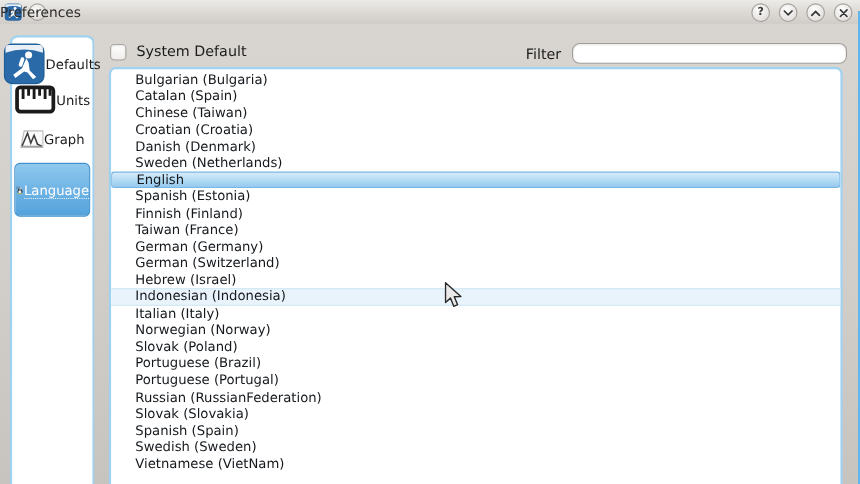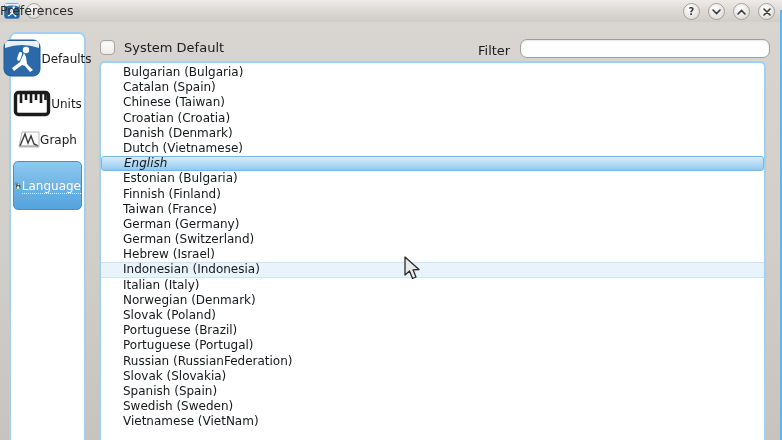--- a/index.html
+++ b/index.html
@@ -35,21 +35,21 @@
   .tb-btn svg{display:block;}
   
   .sidebar{
     position:absolute;left:9px;top:32px;width:77px;height:420px;box-sizing:border-box;
     background:#fff;border:2px solid #9ed2f0;border-bottom:none;border-radius:7px 7px 0 0;
     display:flex;flex-direction:column;align-items:center;
   }
   .side-item{display:flex;flex-direction:row;align-items:center;cursor:default;}
   .side-label{font-size:12px;color:#1a1a1a;margin-top:1px;}
   .side-item.defaults{margin-top:5px;}
-  .side-item.units{margin-top:13px;}
+  .side-item.units{}
   .side-item.graph{margin-top:13px;}
   .side-item.language{
     margin-top:12px;width:69px;padding:4px 0 3px 0;border-radius:5px;box-sizing:border-box;
     background:linear-gradient(180deg,#8fc8ee 0%,#6cb2e4 55%,#55a3dc 100%);
     border:1px solid #4492cd;
   }
   .side-item.language .side-label{color:#ffffff;border-bottom:1px dotted rgba(255,255,255,.85);}
   
   .sysdef-row{position:absolute;left:100px;top:40px;display:flex;align-items:center;}
   .checkbox{
@@ -70,21 +70,21 @@
     position:absolute;left:99px;top:61px;width:667px;height:385px;box-sizing:border-box;
     background:#fff;border:2px solid #9ed2f0;border-radius:6px;overflow:hidden;
     padding-top:2px;
   }
   .lang-row{
     height:15.2px;line-height:15.2px;font-size:12px;color:#14181c;
     padding-left:22px;white-space:nowrap;box-sizing:border-box;cursor:default;
   }
   .lang-row.selected{
     background:linear-gradient(180deg,#d7ebfa 0%,#b5dcf5 50%,#93c9ee 100%);
-    border:1px solid #79b6e2;border-radius:3px;line-height:13.2px;font-style:italic;
+    border:1px solid #79b6e2;border-radius:3px;line-height:13.2px;
   }
   .lang-row.hovered{
     background:#e9f3fb;
     box-shadow:inset 0 1px 0 #cde5f5, inset 0 -1px 0 #cde5f5;
   }
   
   .right-edge{position:absolute;right:0px;top:10px;width:2px;height:430px;background:#63b4e8;}
   .cursor{position:absolute;left:404px;top:256px;pointer-events:none;}
 </style>
 </head>
@@ -187,31 +187,31 @@
     <div class="filter-label">Filter</div>
     <input class="filter-input" type="text" value="" style="">
   </div>
 
   <div class="lang-list">
     <div class="lang-row">Bulgarian (Bulgaria)</div>
     <div class="lang-row">Catalan (Spain)</div>
     <div class="lang-row">Chinese (Taiwan)</div>
     <div class="lang-row">Croatian (Croatia)</div>
     <div class="lang-row">Danish (Denmark)</div>
-    <div class="lang-row">Dutch (Vietnamese)</div>
+    <div class="lang-row">Sweden (Netherlands)</div>
     <div class="lang-row selected">English</div>
-    <div class="lang-row">Estonian (Bulgaria)</div>
+    <div class="lang-row">Spanish (Estonia)</div>
     <div class="lang-row">Finnish (Finland)</div>
     <div class="lang-row">Taiwan (France)</div>
     <div class="lang-row">German (Germany)</div>
     <div class="lang-row">German (Switzerland)</div>
     <div class="lang-row">Hebrew (Israel)</div>
     <div class="lang-row hovered">Indonesian (Indonesia)</div>
     <div class="lang-row">Italian (Italy)</div>
-    <div class="lang-row">Norwegian (Denmark)</div>
+    <div class="lang-row">Norwegian (Norway)</div>
     <div class="lang-row">Slovak (Poland)</div>
     <div class="lang-row">Portuguese (Brazil)</div>
     <div class="lang-row">Portuguese (Portugal)</div>
     <div class="lang-row">Russian (RussianFederation)</div>
     <div class="lang-row">Slovak (Slovakia)</div>
     <div class="lang-row">Spanish (Spain)</div>
     <div class="lang-row">Swedish (Sweden)</div>
     <div class="lang-row">Vietnamese (VietNam)</div>
   </div>
 

